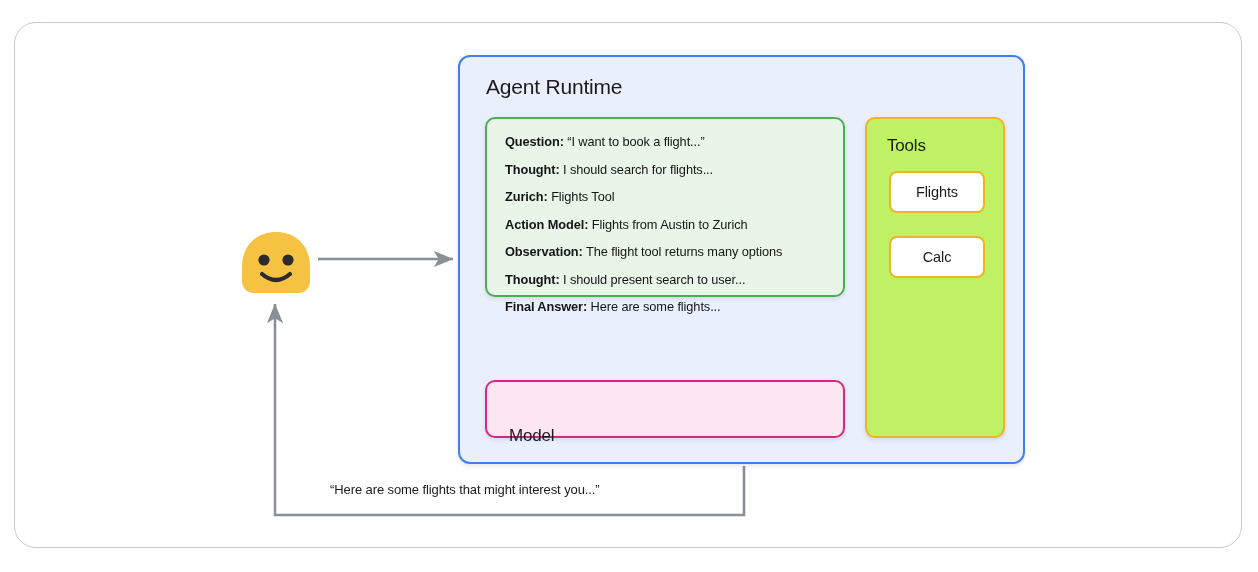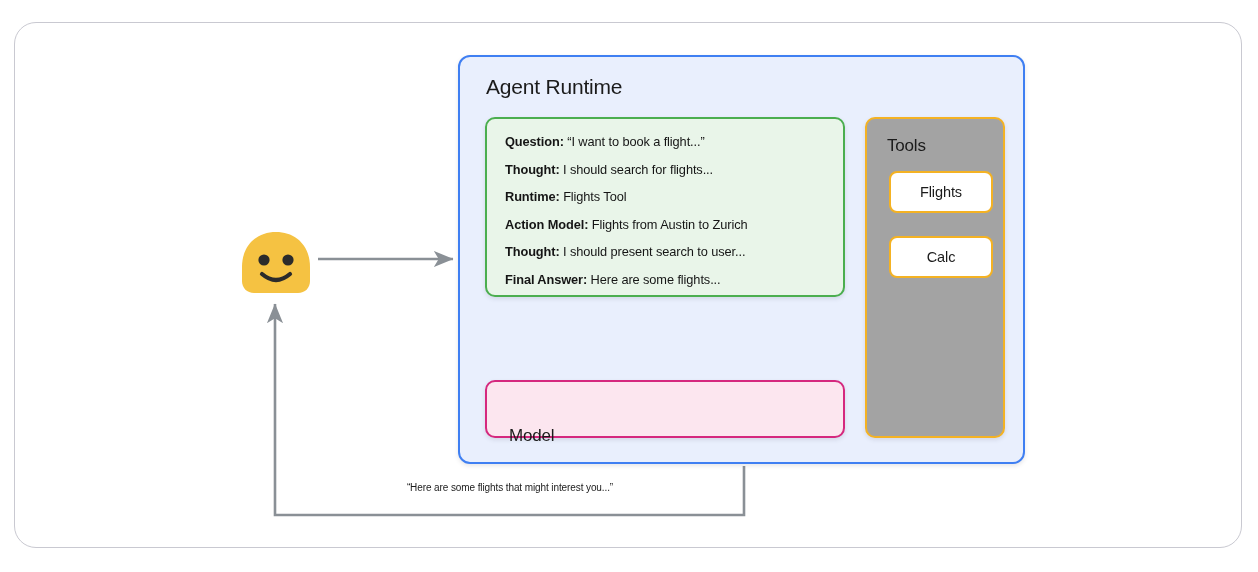--- a/index.html
+++ b/index.html
@@ -65,22 +65,21 @@
     font-weight: 400;
     letter-spacing: -0.1px;
   }
 
   
   .response-caption {
     position: absolute;
     left: 330px;
     top: 482px;
     width: 360px;
-    text-align: center;
-    font-size: 10px;
+    font-size: 13px;
     color: #1b1b1b;
     letter-spacing: -0.1px;
   }
 
   
   .agent-runtime {
     position: absolute;
     left: 458px;
     top: 55px;
     width: 567px;
@@ -154,42 +153,42 @@
     margin-top: 26px;
   }
 
   
   .tools-panel {
     position: absolute;
     left: 405px;
     top: 60px;
     width: 140px;
     height: 321px;
-    background: #a3a3a3;
+    background: #bef264;
     border: 2px solid #f4b223;
     border-radius: 10px;
     box-sizing: border-box;
     box-shadow: 0 2px 4px rgba(60,64,80,0.13);
   }
   .tools-title {
     position: absolute;
     left: 20px;
     top: 17px;
     font-size: 17px;
     color: #1b1b1b;
     letter-spacing: -0.2px;
   }
   .tool-list {
     position: absolute;
     left: 22px;
     top: 52px;
     width: 96px;
   }
   .tool-button {
-    width: 104px;
+    width: 96px;
     height: 42px;
     background: #ffffff;
     border: 2px solid #f4b223;
     border-radius: 8px;
     box-sizing: border-box;
     display: flex;
     align-items: center;
     justify-content: center;
     font-size: 14.5px;
     color: #1b1b1b;
@@ -236,26 +235,30 @@
     <div class="trace-box">
       <div class="trace-line">
         <span class="lbl">Question:</span>
         <span class="val">“I want to book a flight...”</span>
       </div>
       <div class="trace-line">
         <span class="lbl">Thought:</span>
         <span class="val">I should search for flights...</span>
       </div>
       <div class="trace-line">
-        <span class="lbl">Runtime:</span>
+        <span class="lbl">Zurich:</span>
         <span class="val">Flights Tool</span>
       </div>
       <div class="trace-line">
         <span class="lbl">Action Model:</span>
         <span class="val">Flights from Austin to Zurich</span>
+      </div>
+      <div class="trace-line">
+        <span class="lbl">Observation:</span>
+        <span class="val">The flight tool returns many options</span>
       </div>
       <div class="trace-line">
         <span class="lbl">Thought:</span>
         <span class="val">I should present search to user...</span>
       </div>
       <div class="trace-line">
         <span class="lbl">Final Answer:</span>
         <span class="val">Here are some flights...</span>
       </div>
     </div>

